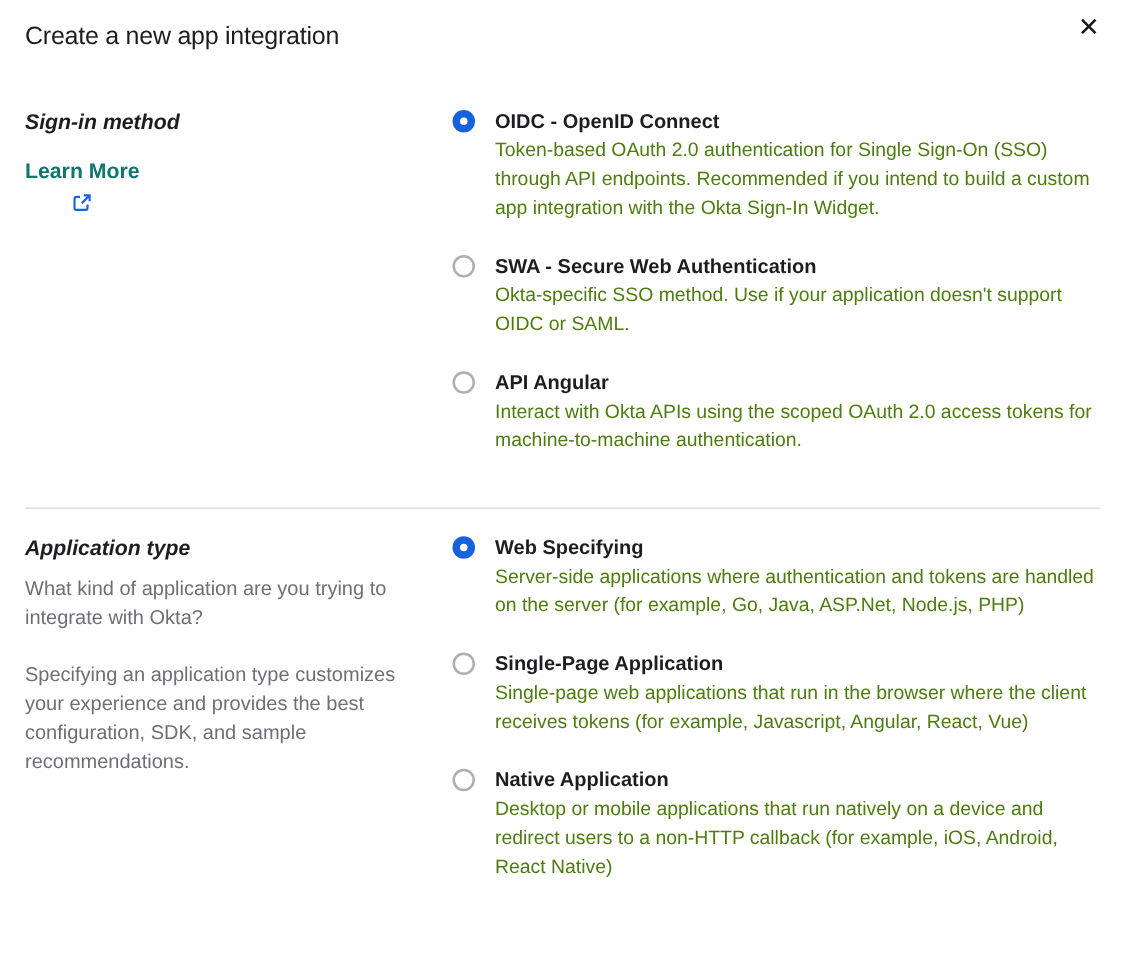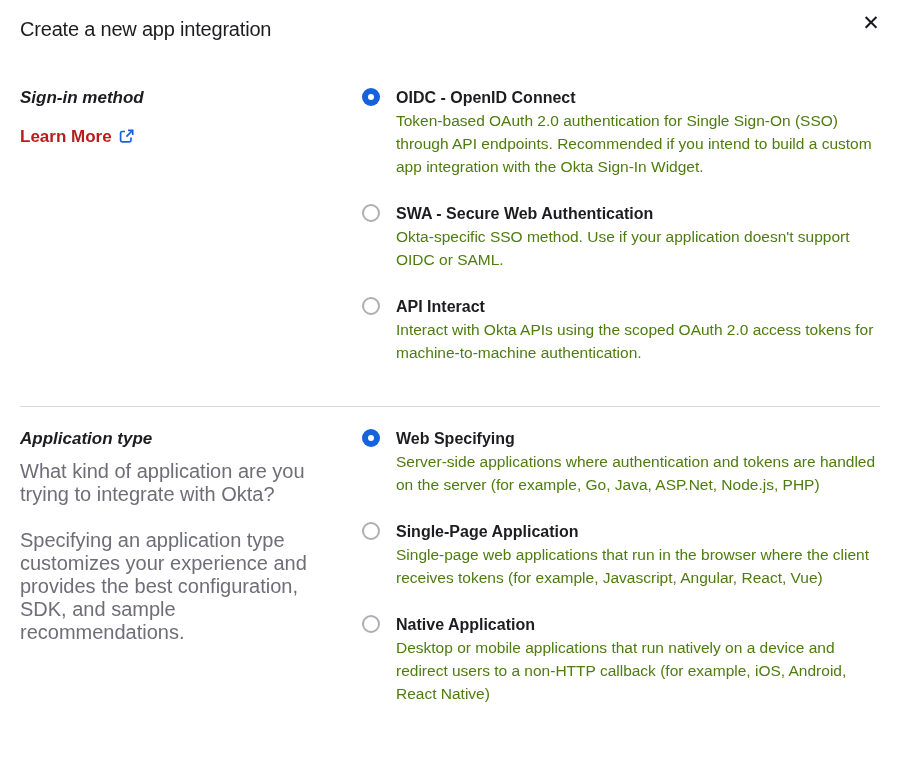--- a/index.html
+++ b/index.html
@@ -30,27 +30,28 @@
     display: grid;
     grid-template-columns: 342px 1fr;
   }
   .section .left { padding-right: 30px; }
 
   h2.section-heading { font-size: 17px; font-weight: 700; color: #1d1d21; line-height: 23px; font-style: italic; }
 
   .learn-more {
     display: inline-flex; align-items: center; gap: 7px;
     margin-top: 16px; text-decoration: none;
-    color: #b91c1c; font-size: 17px; font-weight: 700; line-height: 23px;
+    color: #0f766e; font-size: 17px; font-weight: 700; line-height: 23px;
     cursor: pointer;
+    flex-direction: column;
   }
   .learn-more svg { display: block; }
 
   .left p.helper {
-    font-size: 20px; line-height: 23px; color: #6e6e78; margin-top: 10px;
+    font-size: 16px; line-height: 23px; color: #6e6e78; margin-top: 10px;
   }
   .left p.helper + p.helper { margin-top: 23px; }
 
   .option { display: flex; align-items: flex-start; margin-bottom: 24px; cursor: pointer; }
   .option:last-child { margin-bottom: 0; }
 
   .radio {
     flex: none; width: 18px; height: 18px; margin-top: 2px; margin-right: 16px;
     border-radius: 50%;
     border: 2px solid #aeaeb5;
@@ -114,21 +115,21 @@
         <span class="radio"></span>
         <span class="opt-body">
           <span class="opt-label" style="display:block">SWA - Secure Web Authentication</span>
           <span class="opt-desc" style="display:block">Okta-specific SSO method. Use if your application doesn't support OIDC or SAML.</span>
         </span>
       </div>
 
       <div class="option">
         <span class="radio"></span>
         <span class="opt-body">
-          <span class="opt-label" style="display:block">API Interact</span>
+          <span class="opt-label" style="display:block">API Angular</span>
           <span class="opt-desc" style="display:block">Interact with Okta APIs using the scoped OAuth 2.0 access tokens for machine-to-machine authentication.</span>
         </span>
       </div>
 
     </div>
   </div>
 
   <hr class="divider">
 
   <div class="section">

